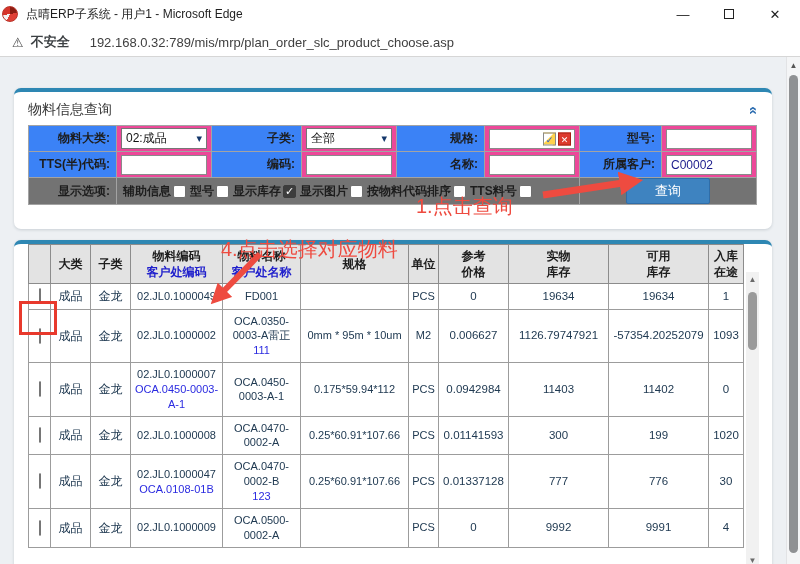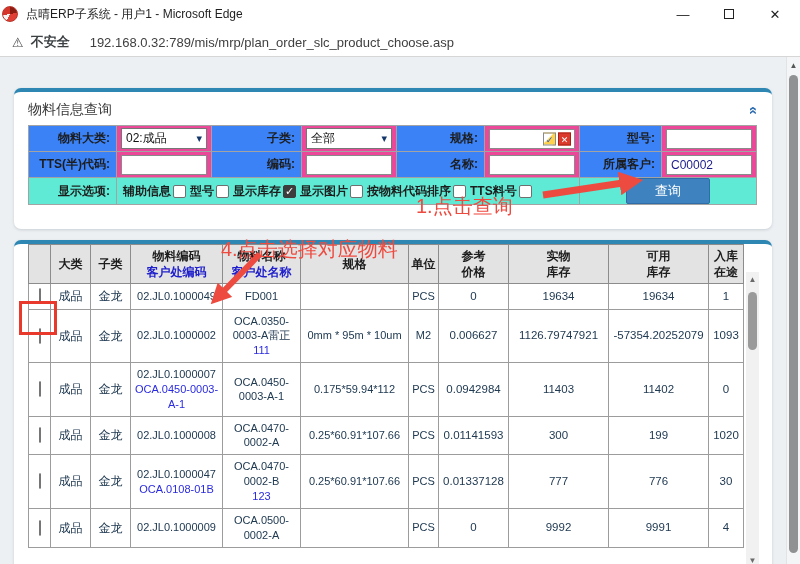--- a/index.html
+++ b/index.html
@@ -36,21 +36,21 @@
   .collapse-chevron { display:inline-block; transform:rotate(90deg);
     color:#2b6cb0; font-size:15px; font-weight:bold; cursor:default; }
 
   
   #query-panel { top:15px; height:141px;margin-top:16px; }
   .form-table { border-collapse:collapse; margin:0 14px; width:728px; table-layout:fixed; }
   .form-table td { border:1px solid #a3a3a3; height:26px; }
   .flabel { background:#3b82f6; text-align:right; font-weight:bold; font-size:12px;
     color:#1d1d1d; padding-right:6px; white-space:nowrap; }
   .ffield { background:#ec4899; padding:2px 4px; }
-  .opt-row td { background:#5eead4; }
+  .opt-row td { background:#737373; }
   .tinput { width:100%; height:20px; border:1px solid #8a8a8a; font-size:12px;
     padding:1px 4px; color:#1b1b8c; font-family:inherit; background:#fff; }
   .tselect { width:100%; height:21px; border:1px solid #767676; background:#fff;
     display:flex; align-items:center; justify-content:space-between;
     font-size:12px; color:#111; padding:0 4px; }
   .sel-caret { color:#15386b; font-size:11px; }
   .spec-wrap { position:relative; }
   .spec-icons { position:absolute; right:4px; top:50%; transform:translateY(-50%);
     display:flex; gap:2px; }
   .mini-icon { width:13px; height:13px; font-size:9px; line-height:12px; text-align:center;

